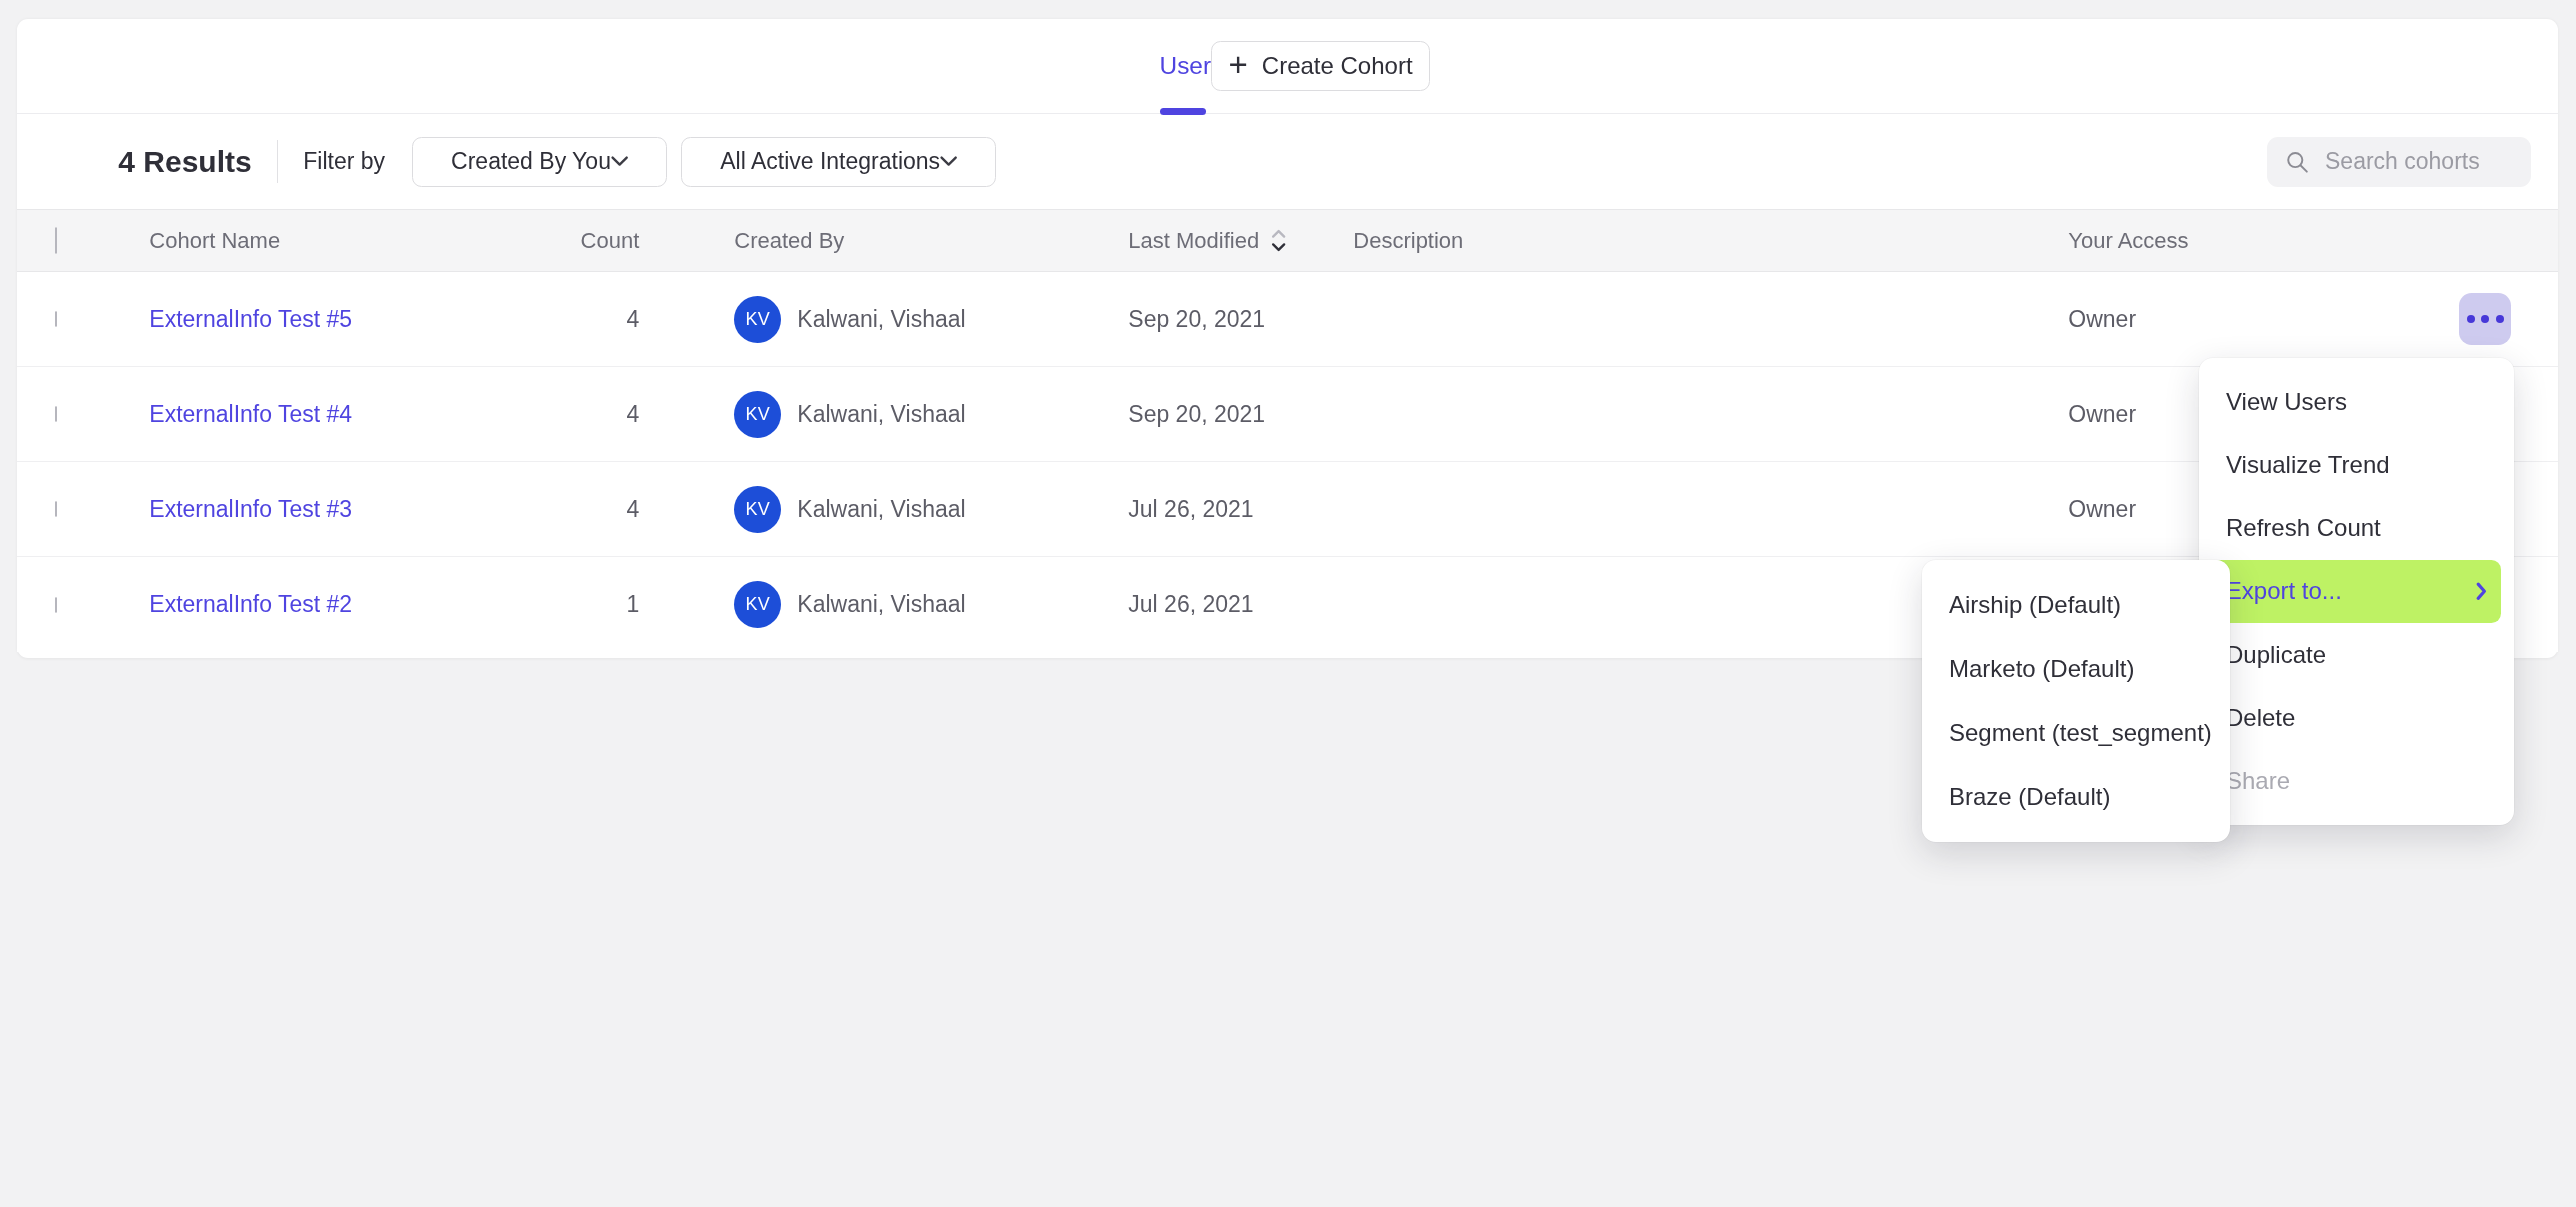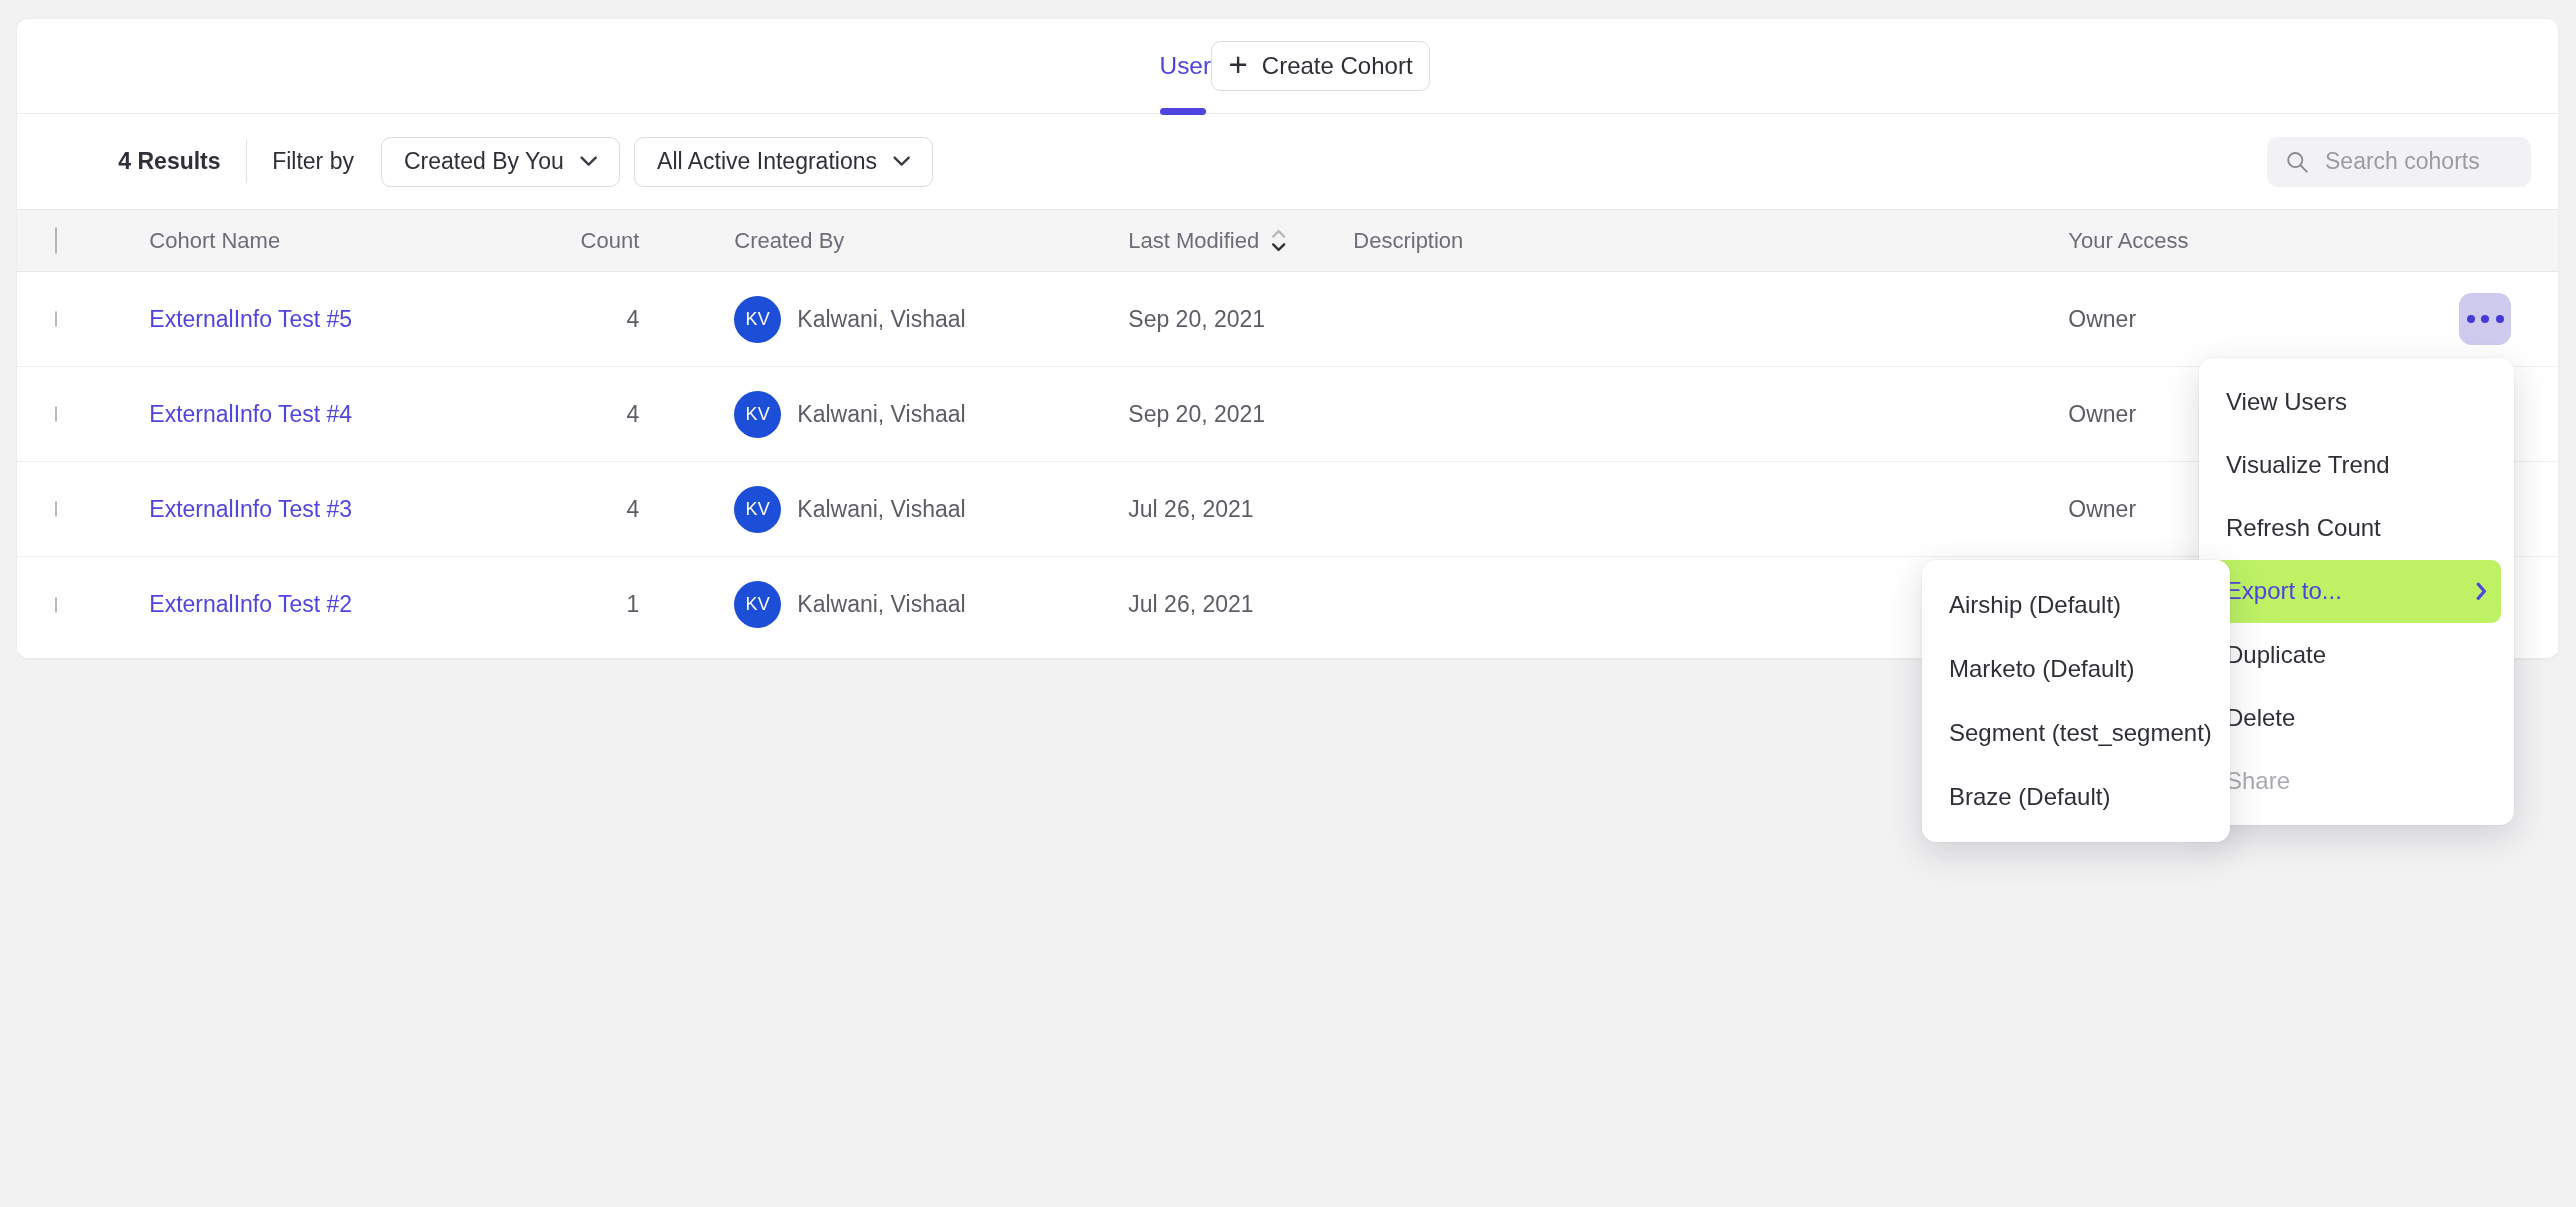--- a/index.html
+++ b/index.html
@@ -34,26 +34,26 @@
   .btn-create {
     display:flex; align-items:center; justify-content:center; gap:14px;
     width:219px; height:50px; border:1.6px solid #dcdcdf; border-radius:9.5px;
     background:#fff; font-size:24px; font-weight:500; color:#2f2f38; cursor:pointer;
   }
   .btn-create .plus { font-size:33px; font-weight:300; line-height:1; margin-top:-3.2px; color:#2f2f38; }
   
   .filterbar {
     height:95px; display:flex; align-items:center; padding:0 27px 0 101px;
   }
-  .results { font-size:23px; font-weight:700; color:#2f2f38; }
+  .results { font-size:30px; font-weight:700; color:#2f2f38; }
   .vdivider { width:1.6px; height:43px; background:#e1e1e4; margin:0 25px; }
   .filterby { font-size:23px; color:#2f2f38; margin-right:27px; }
   .dropdown {
-    display:flex; align-items:center; gap:16px; height:50px;
-    padding:0 22px; border:1.6px solid #dcdcdf; border-radius:9.5px;
+    display:flex; align-items:center; height:50px;
+    padding:0 38px; border:1.6px solid #dcdcdf; border-radius:9.5px;
     background:#fff; font-size:23px; font-weight:500; color:#2f2f38;
     margin-right:14px; cursor:pointer;
   }
   .searchbox {
     margin-left:auto; display:flex; align-items:center; gap:16px;
     width:264px; height:50px; background:#f2f2f4; border-radius:11px;
     padding:0 17.3px;
   }
   .searchbox input {
     border:none; outline:none; background:transparent;

